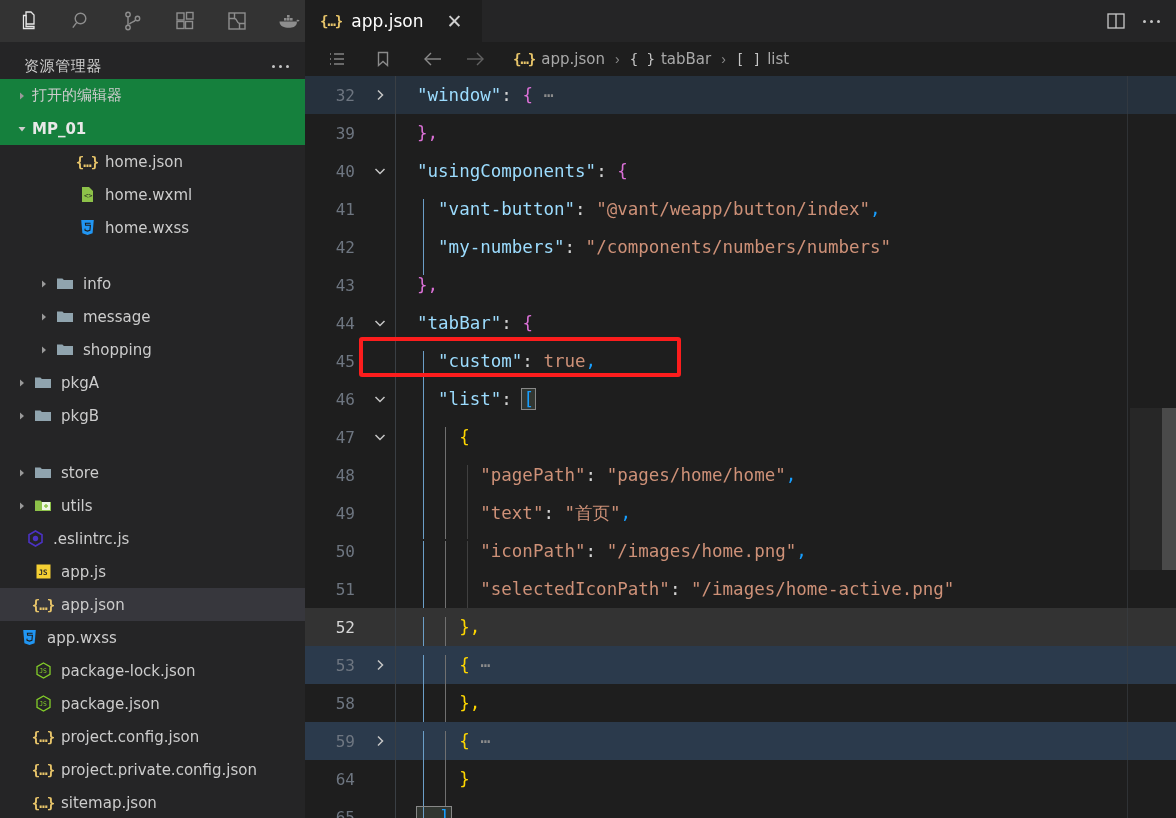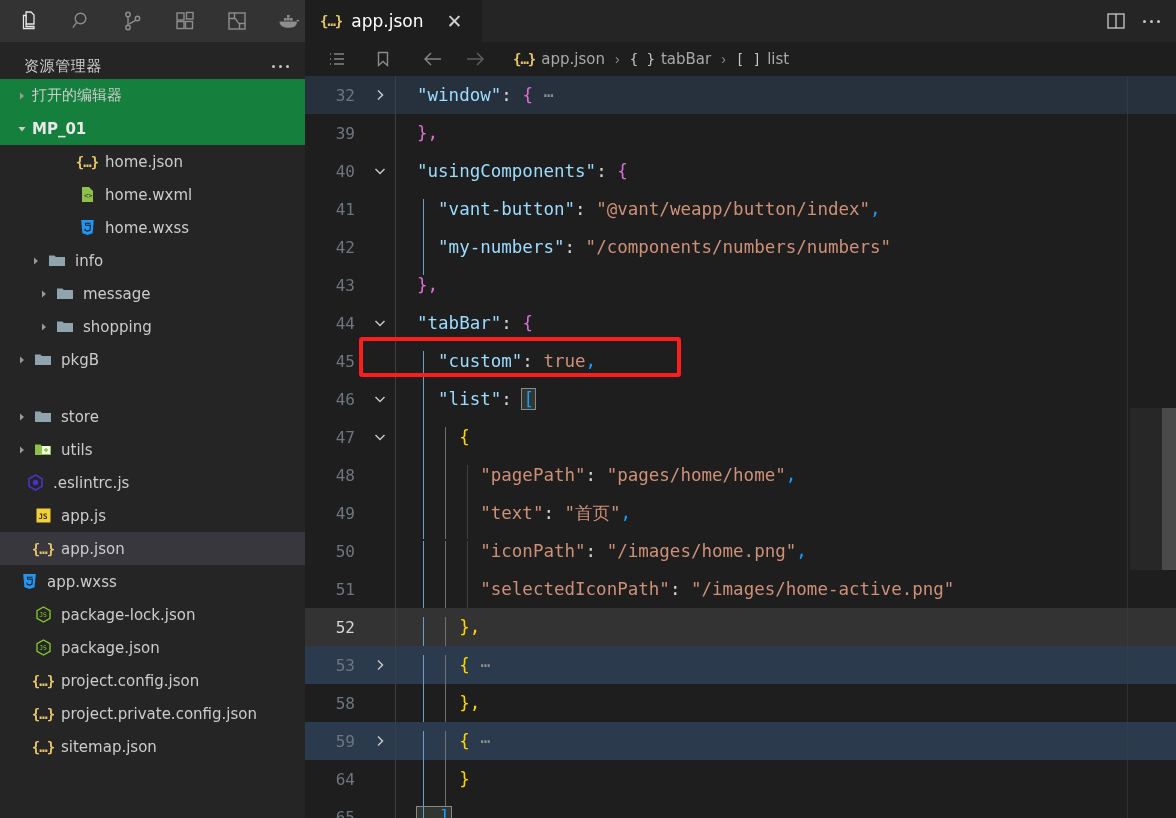--- a/index.html
+++ b/index.html
@@ -254,21 +254,21 @@
           <div class="tree-row" style="padding-left: 58px;">
             <span class="twisty"></span>
             <span class="ficon">
               <svg width="17" height="17" viewBox="0 0 17 17">
                 <path d="M2.2 1h12.6l-1.2 13.2L8.5 16 3.4 14.2z" fill="#2196f3"></path>
                 <path d="M11.6 4.3H6.4l.2 2h4.8l-.5 5-2.4.8-2.4-.8-.15-1.7" fill="none" stroke="#1e1e1e" stroke-width="1.1"></path>
               </svg>
             </span>
             <span class="lbl">home.wxss</span>
           </div>
-          <div class="tree-row" style="padding-left: 28px;">
+          <div class="tree-row" style="padding-left: 36px; margin-top: 23px;">
             <span class="twisty">
               <svg width="10" height="10" viewBox="0 0 10 10">
                 <path d="M3 1.5 L7 5 L3 8.5 Z" fill="#9a9a9a"></path>
               </svg>
             </span>
             <span class="ficon">
               <svg width="18" height="15" viewBox="0 0 18 15">
                 <path d="M1 2.5h5.4l1.5 1.6H17V13H1z" fill="#90a4ae"></path>
               </svg>
             </span>
@@ -292,20 +292,33 @@
               <svg width="10" height="10" viewBox="0 0 10 10">
                 <path d="M3 1.5 L7 5 L3 8.5 Z" fill="#9a9a9a"></path>
               </svg>
             </span>
             <span class="ficon">
               <svg width="18" height="15" viewBox="0 0 18 15">
                 <path d="M1 2.5h5.4l1.5 1.6H17V13H1z" fill="#90a4ae"></path>
               </svg>
             </span>
             <span class="lbl">shopping</span>
+          </div>
+          <div class="tree-row" style="padding-left: 14px;">
+            <span class="twisty">
+              <svg width="10" height="10" viewBox="0 0 10 10">
+                <path d="M3 1.5 L7 5 L3 8.5 Z" fill="#9a9a9a"></path>
+              </svg>
+            </span>
+            <span class="ficon">
+              <svg width="18" height="15" viewBox="0 0 18 15">
+                <path d="M1 2.5h5.4l1.5 1.6H17V13H1z" fill="#90a4ae"></path>
+              </svg>
+            </span>
+            <span class="lbl">pkgA</span>
           </div>
           <div class="tree-row" style="padding-left: 14px;">
             <span class="twisty">
               <svg width="10" height="10" viewBox="0 0 10 10">
                 <path d="M3 1.5 L7 5 L3 8.5 Z" fill="#9a9a9a"></path>
               </svg>
             </span>
             <span class="ficon">
               <svg width="18" height="15" viewBox="0 0 18 15">
                 <path d="M1 2.5h5.4l1.5 1.6H17V13H1z" fill="#90a4ae"></path>

